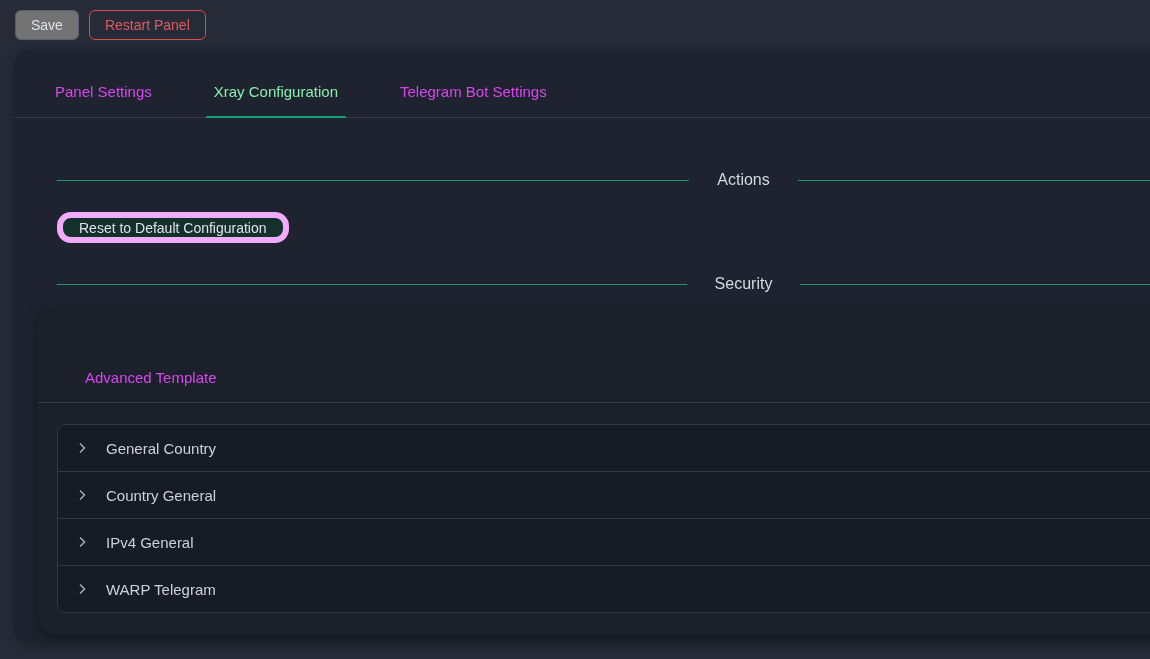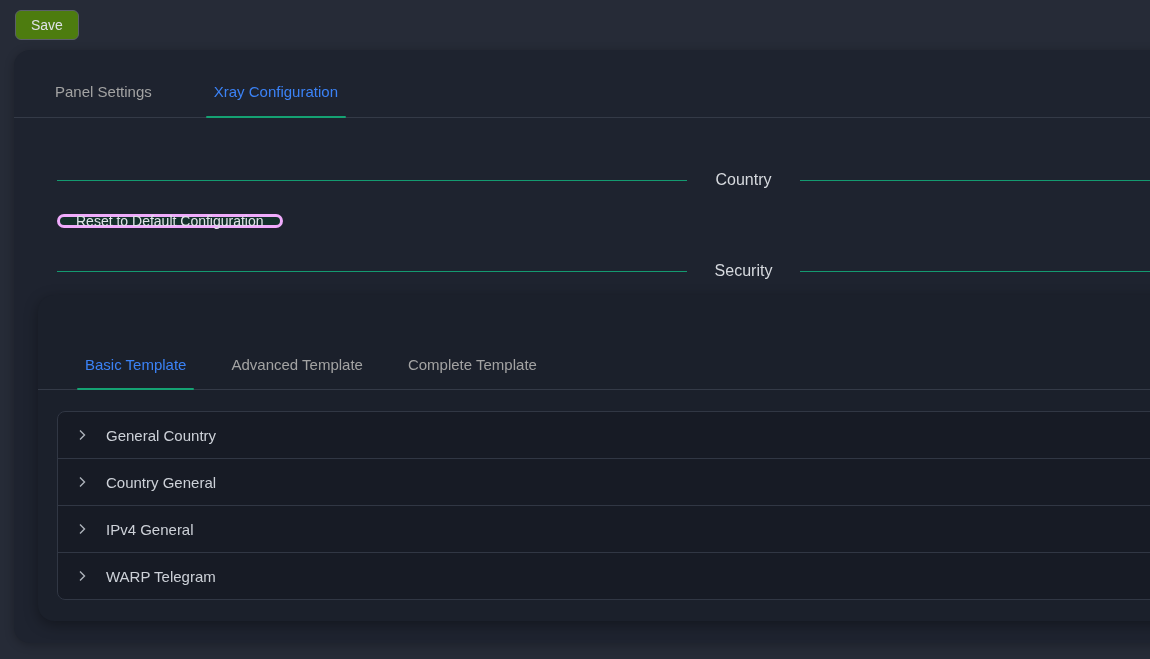--- a/index.html
+++ b/index.html
@@ -26,21 +26,21 @@
     display: inline-flex;
     align-items: center;
     justify-content: center;
     cursor: pointer;
     background: transparent;
     font-family: "Liberation Sans", sans-serif;
   }
   .btn-default {
     border: 1px solid #5b6069;
     color: #dfe2e7;
-    background: #4d7c0f;
+    background: #737373;
   }
   .btn-danger {
     border: 1px solid #dd4a4d;
     color: #e05b5e;
     background: transparent;
   }
   
   .outer-card {
     position: absolute;
     left: 14px; top: 50px;
@@ -53,26 +53,26 @@
   .tabs-nav {
     display: flex;
     gap: 46px;
     padding: 30px 0 0 33px;
     border-bottom: 1px solid #343a47;
   }
   .tab {
     padding: 0 8px 13px 8px;
     font-size: 15px;
     line-height: 24px;
-    color: #a3a3a3;
+    color: #d946ef;
     cursor: pointer;
     position: relative;
     white-space: nowrap;
   }
-  .tab.active { color: #3b82f6; }
+  .tab.active { color: #86efac; }
   .tab.active::after {
     content: "";
     position: absolute;
     left: 0; right: 0; bottom: -1px;
     height: 2px;
     background: #15a273;
     border-radius: 2px;
   }
   
   .divider {
@@ -86,25 +86,25 @@
   .divider .line {
     flex: 1;
     height: 1px;
     background: #149a70;
   }
   .divider .divider-text { padding: 0 28px; }
   .divider.templates { margin-top: 32px; }
   
   .reset-row { padding: 23px 43px 0 43px; }
   .btn-reset {
-    border: 3px solid #f0abfc;
+    border: 6px solid #f0abfc;
     background: #14302b;
     color: #dfe2e7;
     border-radius: 14px;
-    height: 14px;
+    height: 31px;
     padding: 0 16px;
     font-size: 14px;
     display: inline-flex;
     align-items: center;
     cursor: pointer;
     font-family: "Liberation Sans", sans-serif;
   }
   
   .inner-card {
     margin: 15px 24px 0 24px;
@@ -146,51 +146,51 @@
     flex: 0 0 auto;
     display: inline-flex;
   }
   .chevron svg { width: 12px; height: 12px; stroke: #aeb3bb; }
 </style>
 </head>
 <body>
 
 <div class="topbar">
   <button class="btn btn-default">Save</button>
+  <button class="btn btn-danger">Restart Panel</button>
 </div>
 
 <div class="outer-card">
 
   <div class="tabs-nav">
     <div class="tab">Panel Settings</div>
     <div class="tab active">Xray Configuration</div>
+    <div class="tab">Telegram Bot Settings</div>
   </div>
 
   <div class="divider">
     <span class="line"></span>
-    <span class="divider-text">Country</span>
+    <span class="divider-text">Actions</span>
     <span class="line"></span>
   </div>
 
   <div class="reset-row">
     <button class="btn-reset">Reset to Default Configuration</button>
   </div>
 
   <div class="divider templates">
     <span class="line"></span>
     <span class="divider-text">Security</span>
     <span class="line"></span>
   </div>
 
   <div class="inner-card">
 
     <div class="inner-tabs-nav">
-      <div class="tab active">Basic Template</div>
       <div class="tab">Advanced Template</div>
-      <div class="tab">Complete Template</div>
     </div>
 
     <div class="collapse">
 
       <div class="collapse-item">
         <div class="collapse-header">
           <span class="chevron">
             <svg viewBox="0 0 12 12" fill="none" stroke-width="1.4">
               <path d="M4 1.5 L8.5 6 L4 10.5"></path>
             </svg>

